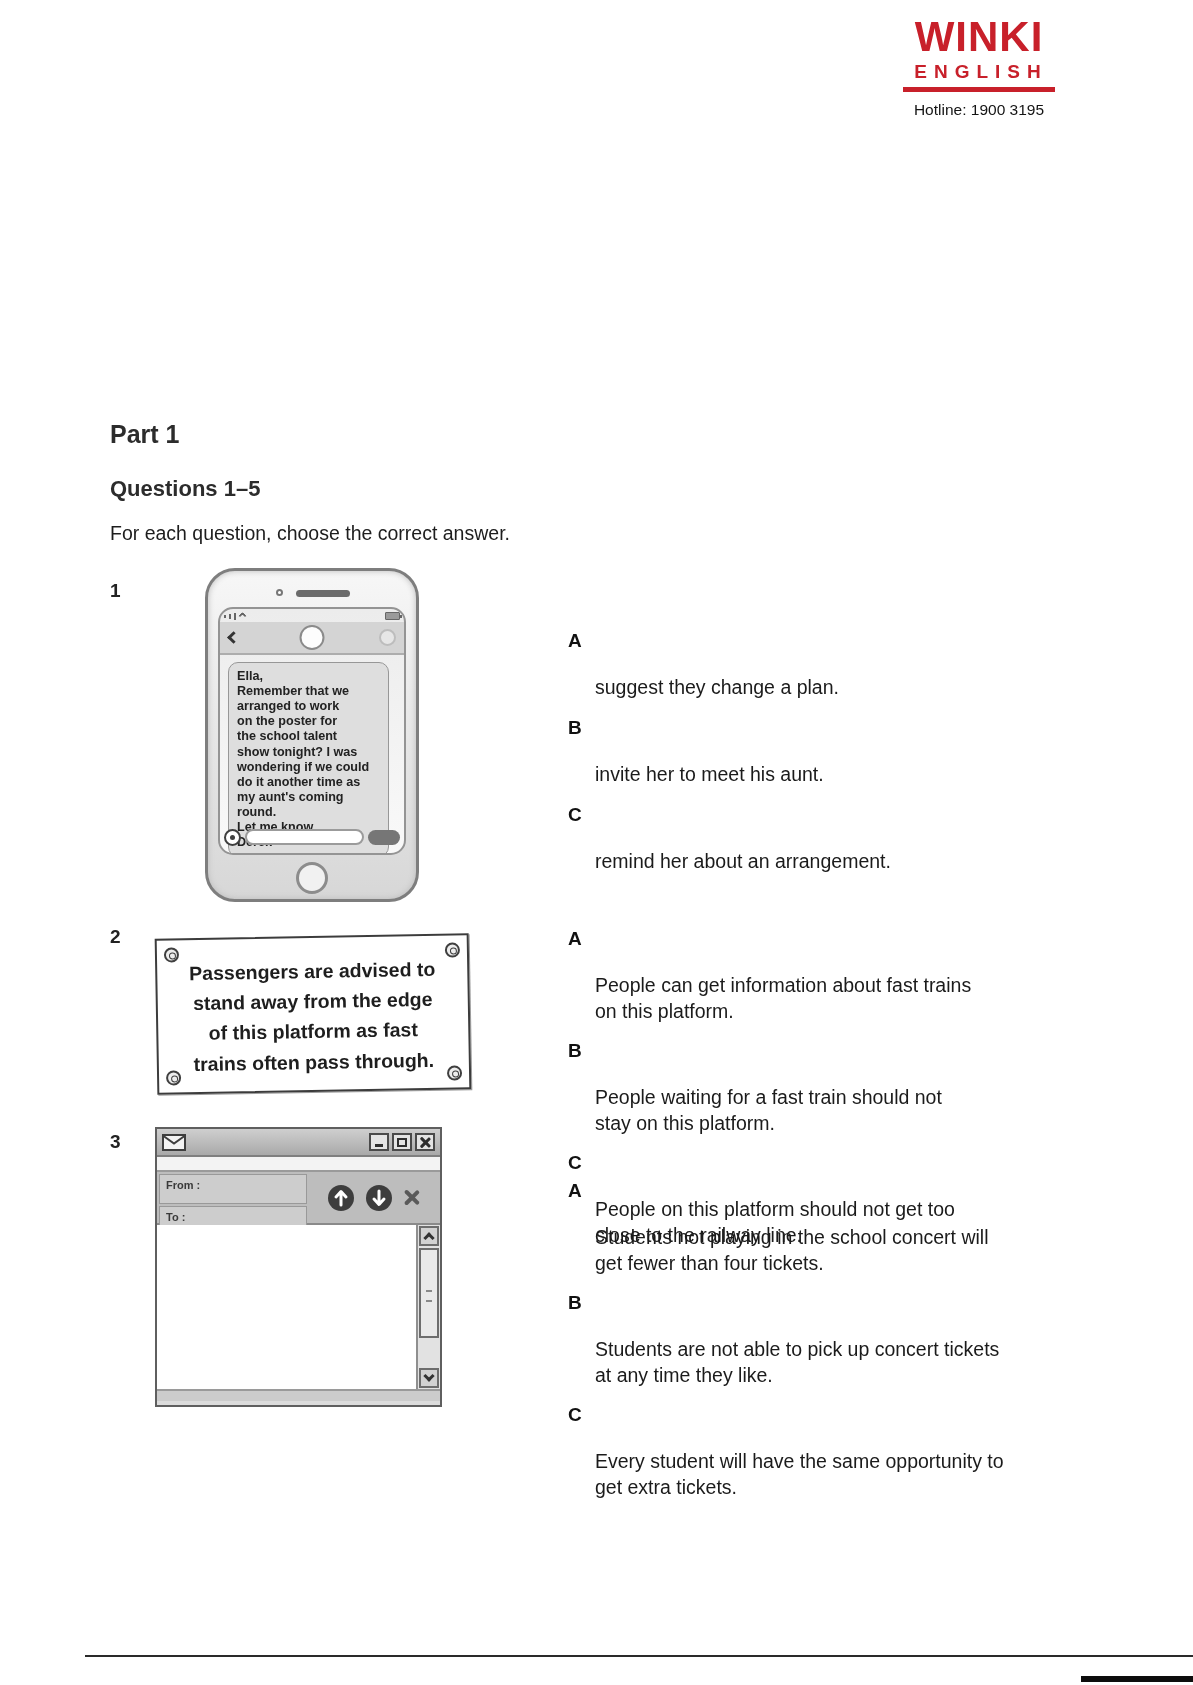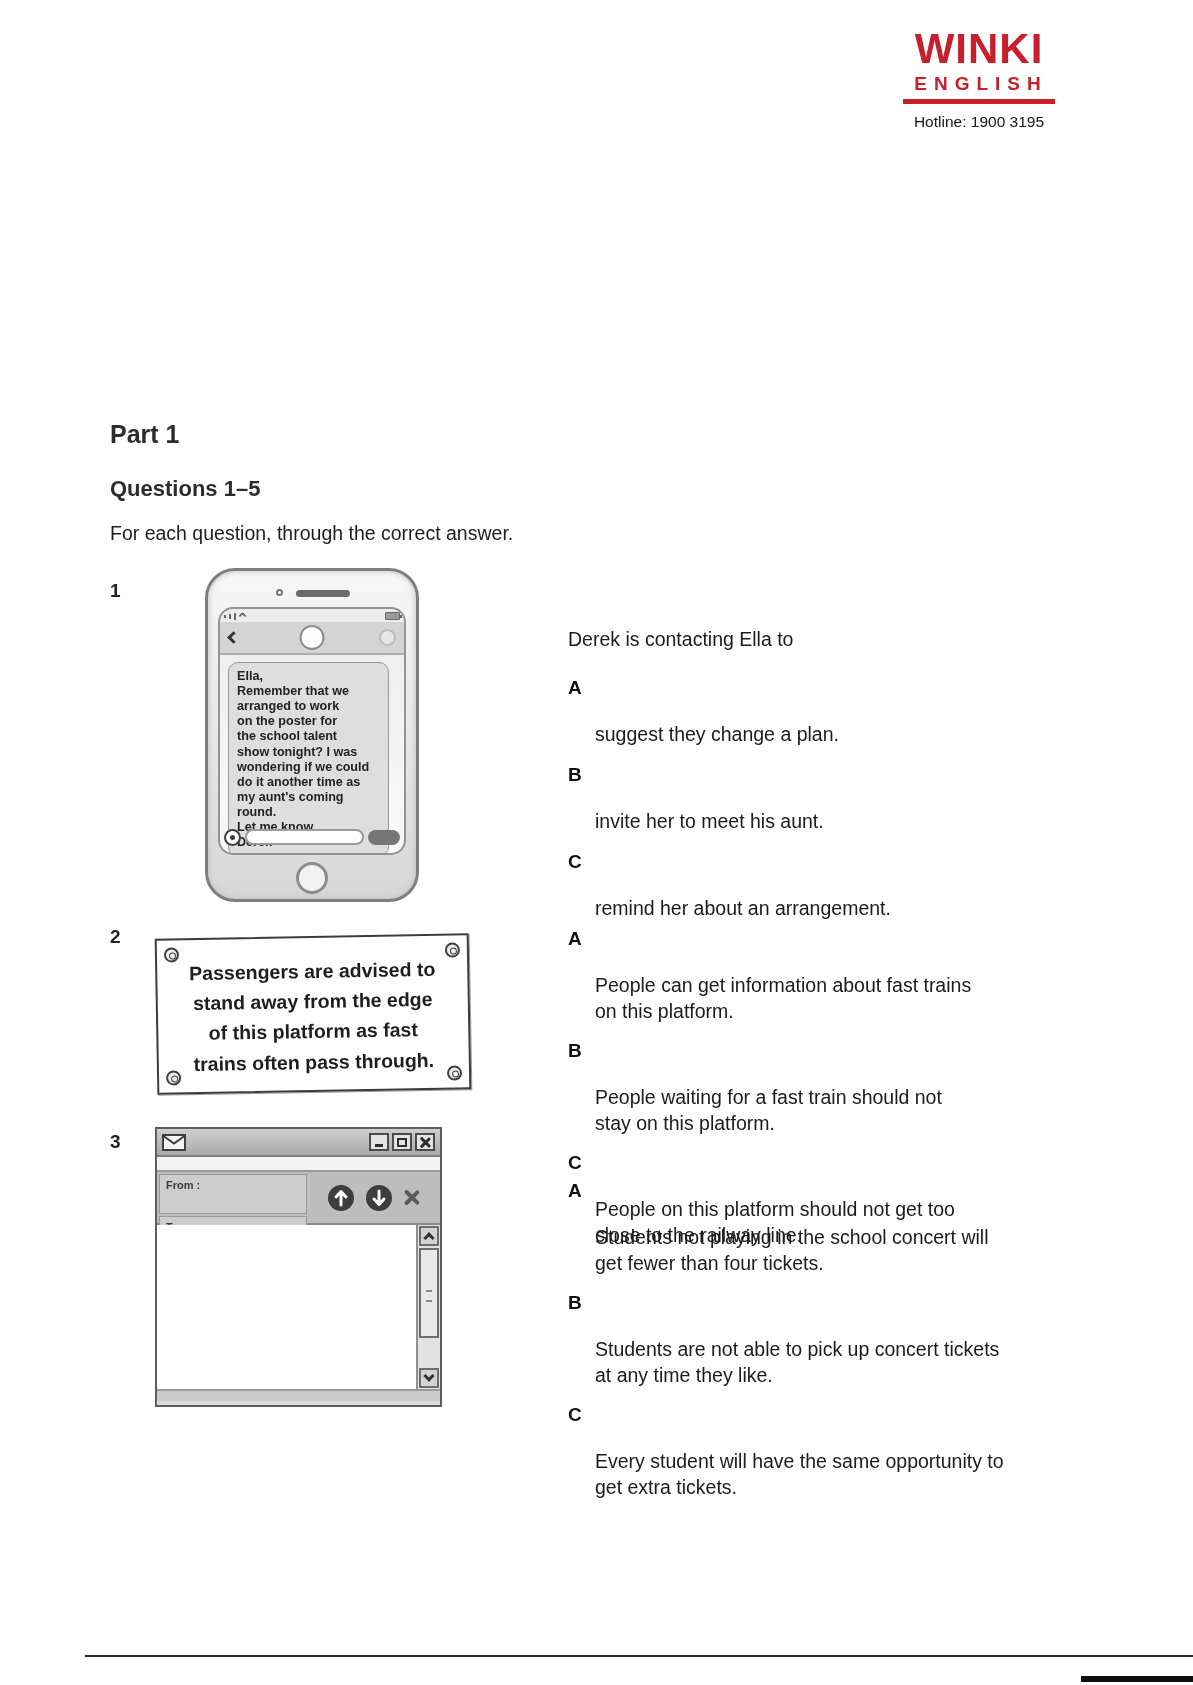--- a/index.html
+++ b/index.html
@@ -1,21 +1,21 @@
 <!DOCTYPE html>
 <html><head>
 <meta charset="utf-8">
 <style>
   * { margin:0; padding:0; box-sizing:border-box; }
   html,body { background:#ffffff; }
   body { font-family:"Liberation Sans", sans-serif; color:#1f1f1f; }
   .page { position:relative; width:1193px; height:1685px; background:#fff; overflow:hidden; }
 
   
-  .brand { position:absolute; top:28px; left:903px; width:152px; text-align:center; }
+  .brand { position:absolute; top:16px; left:903px; width:152px; text-align:center; }
   .brand-name { font-size:42px; font-weight:800; color:#c8202a; letter-spacing:1px; line-height:1; }
   .brand-sub { font-size:19px; font-weight:700; color:#c8202a; letter-spacing:7px; padding:3px 0 4px 4px;
                border-bottom:5px solid #c8202a; }
   .brand-hotline { margin-top:9px; font-size:15.5px; color:#141414; }
 
   
   .part-title { position:absolute; left:110px; top:420px; font-size:25px; font-weight:700; color:#2c2c2c; }
   .questions-title { position:absolute; left:110px; top:476px; font-size:22px; font-weight:700; color:#2c2c2c; }
   .instruction { position:absolute; left:110px; top:522px; font-size:19.5px; color:#1d1d1d; }
 
@@ -102,21 +102,21 @@
            display:flex; align-items:center; justify-content:center; }
   .min-bar { width:8px; height:3px; background:#2e2e2e; margin-top:7px; }
   .max-box { width:10px; height:9px; border:2px solid #2e2e2e; }
   .xm { position:relative; width:11px; height:11px; }
   .xm::before, .xm::after { content:""; position:absolute; left:4.5px; top:-1px; width:2.5px; height:13px;
            background:#2e2e2e; border-radius:1px; }
   .xm::before { transform:rotate(45deg); } .xm::after { transform:rotate(-45deg); }
   .email-toolbar { height:15px; background:#f3f3f3; border-bottom:2px solid #9a9a9a; }
   .email-head { height:53px; background:#bdbdbd; border-bottom:2px solid #8a8a8a; display:flex; }
   .head-rows { width:150px; padding:2px 0 0 2px; }
-  .head-row { height:40px; background:#cdcdcd; border:1px solid #999; margin-bottom:2px;
+  .head-row { height:30px; background:#cdcdcd; border:1px solid #999; margin-bottom:2px;
            font-size:11px; font-weight:700; color:#3a3a3a; line-height:21px; padding-left:6px; }
   .head-actions { flex:1; display:flex; align-items:center; justify-content:center; gap:10px; }
   .xm-big { position:relative; width:17px; height:17px; }
   .xm-big::before, .xm-big::after { content:""; position:absolute; left:7px; top:-1px; width:3.5px; height:19px;
            background:#5a5a5a; border-radius:2px; }
   .xm-big::before { transform:rotate(45deg); } .xm-big::after { transform:rotate(-45deg); }
   .email-body { position:relative; height:166px; background:#fff; border-bottom:2px solid #9a9a9a;
            padding:9px 34px 6px 10px; }
   .email-text { font-size:16.2px; font-weight:600; line-height:1.32; color:#101010; }
   .scrollbar { position:absolute; top:0; right:0; bottom:0; width:24px; background:#e2e2e2;
@@ -144,21 +144,21 @@
 <div class="page">
 
   <div class="brand">
     <div class="brand-name">WINKI</div>
     <div class="brand-sub">ENGLISH</div>
     <div class="brand-hotline">Hotline: 1900 3195</div>
   </div>
 
   <div class="part-title">Part 1</div>
   <div class="questions-title">Questions 1–5</div>
-  <div class="instruction">For each question, through the correct answer.</div>
+  <div class="instruction">For each question, choose the correct answer.</div>
 
   <div class="q-number" id="q1-num">1</div>
 
   <div class="phone">
     <div class="phone-camera-dot"></div>
     <div class="phone-speaker"></div>
     <div class="phone-screen">
       <div class="status-row">
         <span class="status-left">
           <span class="sig-bar b1"></span>
@@ -191,21 +191,20 @@
       <div class="input-row">
         <span class="camera-circle"></span>
         <span class="input-pill"></span>
         <span class="send-button"></span>
       </div>
     </div>
     <div class="home-button"></div>
   </div>
 
   <div class="q-right" id="q1-right">
-    <div class="prompt">Derek is contacting Ella to</div>
     <div class="option">
       <span class="opt-letter">A</span>
       <span class="opt-text">suggest they change a plan.</span>
     </div>
     <div class="option">
       <span class="opt-letter">B</span>
       <span class="opt-text">invite her to meet his aunt.</span>
     </div>
     <div class="option">
       <span class="opt-letter">C</span>

